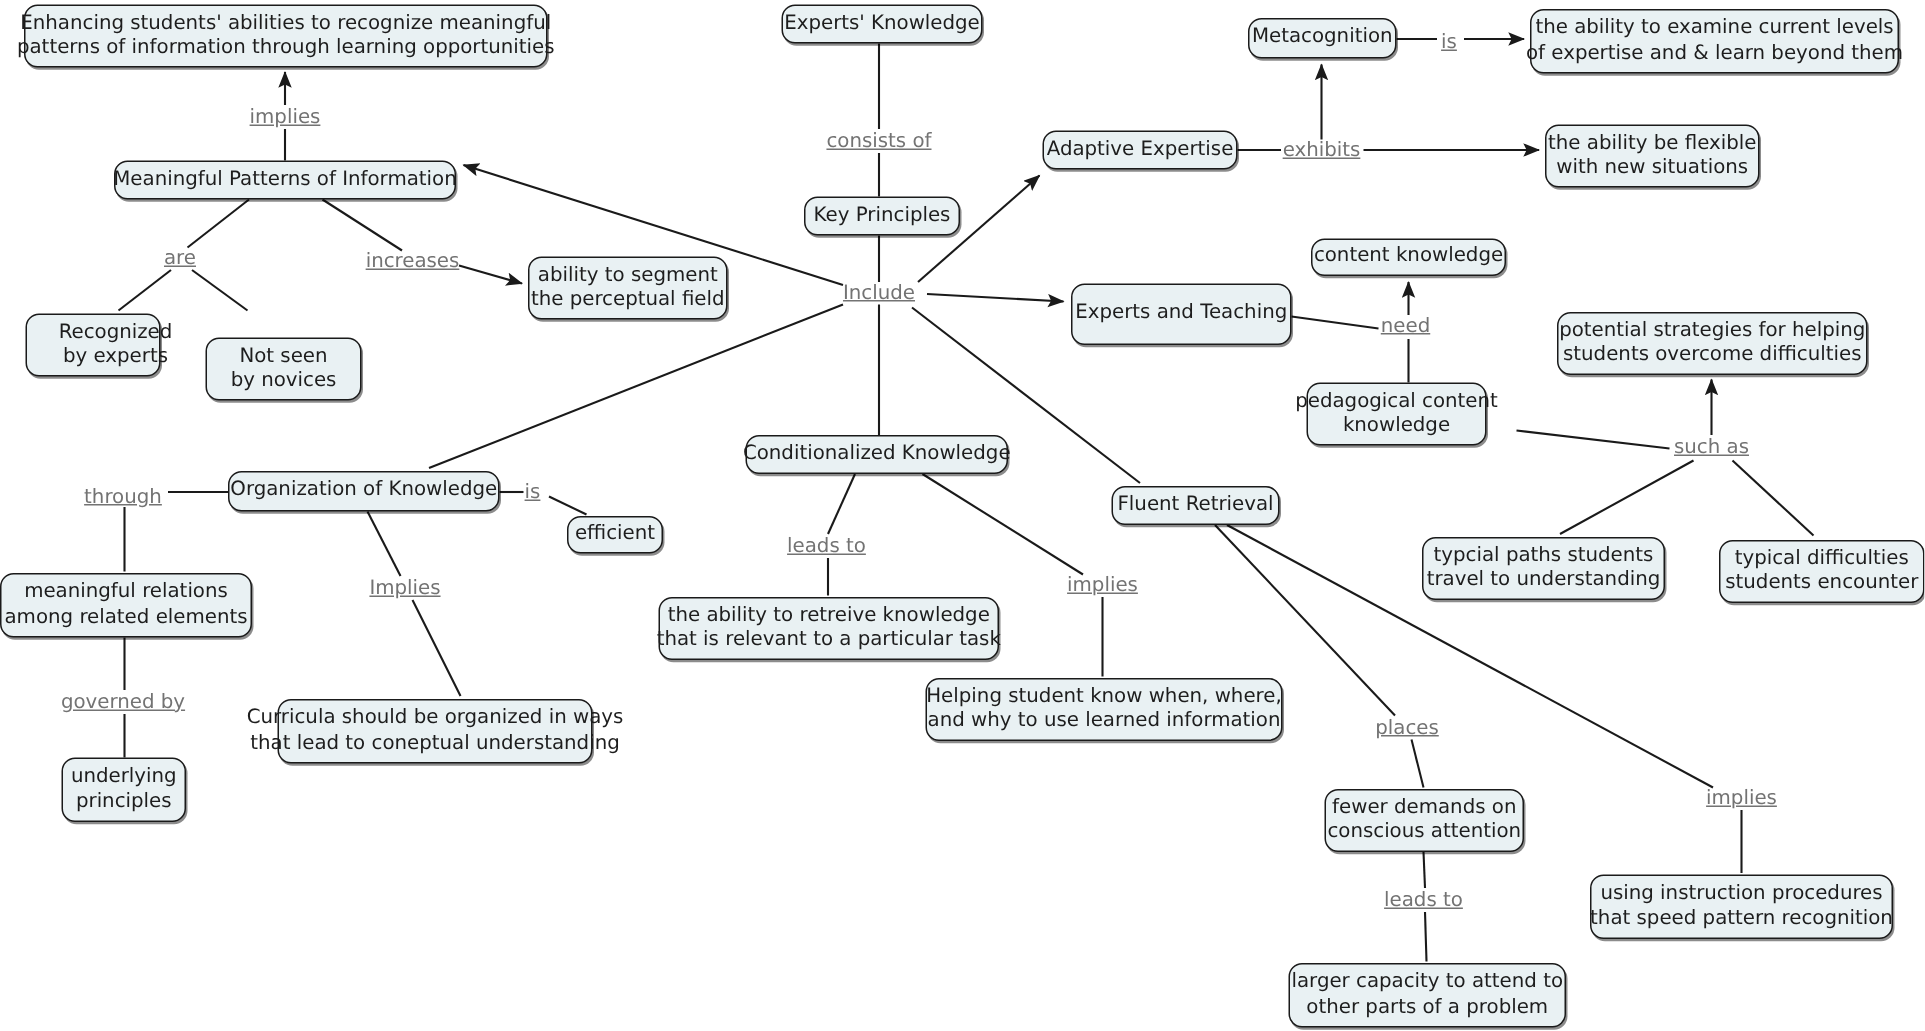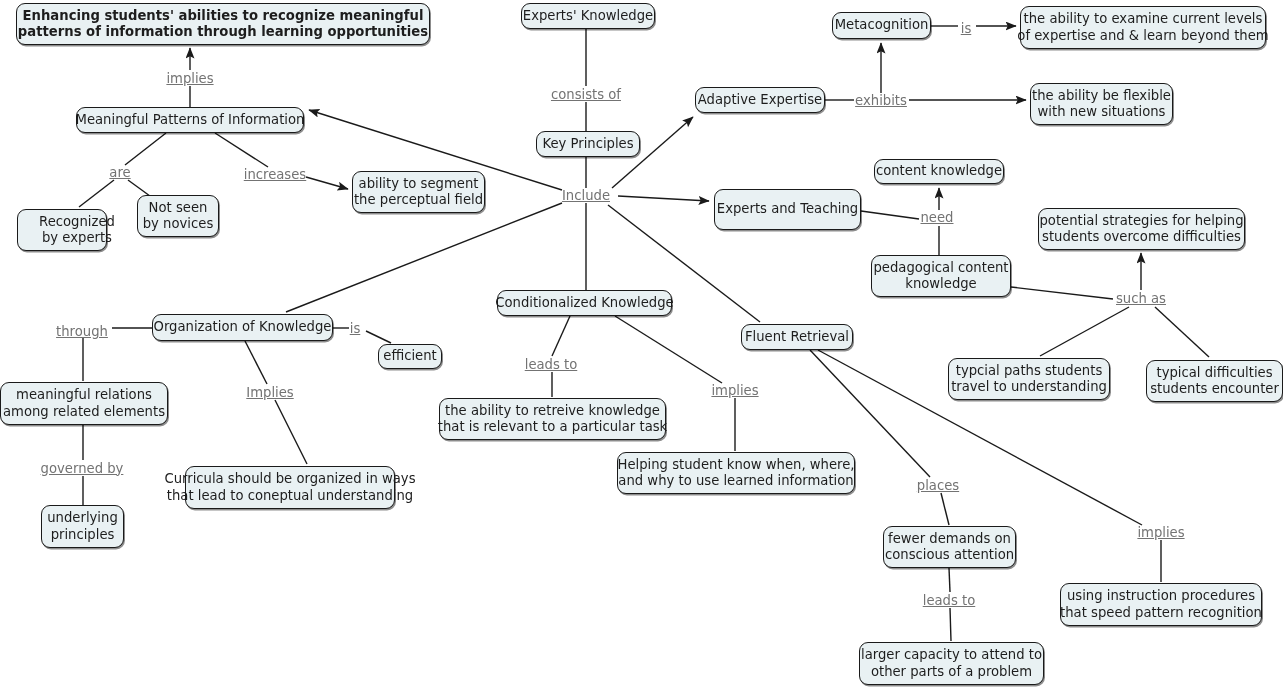--- a/index.html
+++ b/index.html
@@ -105,42 +105,42 @@
         <line x1="735" y1="398" x2="735" y2="451" stroke="#1a1a1a" stroke-width="1.4"></line>
         <line x1="810" y1="350" x2="930" y2="477" stroke="#1a1a1a" stroke-width="1.4"></line>
         <line x1="941" y1="493" x2="949" y2="525" stroke="#1a1a1a" stroke-width="1.4"></line>
         <line x1="949" y1="568" x2="950" y2="592" stroke="#1a1a1a" stroke-width="1.4"></line>
         <line x1="950" y1="608" x2="951" y2="641" stroke="#1a1a1a" stroke-width="1.4"></line>
         <line x1="818" y1="350" x2="1142" y2="525" stroke="#1a1a1a" stroke-width="1.4"></line>
         <line x1="1161" y1="540" x2="1161" y2="582" stroke="#1a1a1a" stroke-width="1.4"></line>
       </g>
   </svg>
   <div id="nodes-group">
-      <div class="node" style="left: 16px; top: 3px; width: 414px; height: 42px; font-weight: bold;">Enhancing students' abilities to recognize meaningful
+      <div class="node" style="left: 16px; top: 3px; width: 349px; height: 42px;">Enhancing students' abilities to recognize meaningful
 patterns of information through learning opportunities</div>
       <div class="node" style="left: 521px; top: 3px; width: 134px; height: 26px;">Experts' Knowledge</div>
       <div class="node" style="left: 832px; top: 12px; width: 99px; height: 27px;">Metacognition</div>
       <div class="node" style="left: 1020px; top: 6px; width: 246px; height: 43px;">the ability to examine current levels
 of expertise and &amp; learn beyond them</div>
       <div class="node" style="left: 695px; top: 87px; width: 130px; height: 26px;">Adaptive Expertise</div>
       <div class="node" style="left: 1030px; top: 83px; width: 143px; height: 42px;">the ability be flexible
 with new situations</div>
       <div class="node" style="left: 76px; top: 107px; width: 228px; height: 26px;">Meaningful Patterns of Information</div>
       <div class="node" style="left: 536px; top: 131px; width: 104px; height: 26px;">Key Principles</div>
       <div class="node" style="left: 874px; top: 159px; width: 130px; height: 25px;">content knowledge</div>
       <div class="node" style="left: 352px; top: 171px; width: 133px; height: 42px;">ability to segment
 the perceptual field</div>
       <div class="node" style="left: 714px; top: 189px; width: 147px; height: 41px;">Experts and Teaching</div>
       <div class="node" style="left: 1038px; top: 208px; width: 207px; height: 42px;">potential strategies for helping
 students overcome difficulties</div>
       <div class="node" style="left: 17px; top: 209px; width: 90px; height: 42px; padding-left: 39px;">Recognized
 by experts</div>
-      <div class="node" style="left: 137px; top: 195px; width: 82px; height: 42px;">Not seen
+      <div class="node" style="left: 137px; top: 225px; width: 104px; height: 42px;">Not seen
 by novices</div>
-      <div class="node" style="left: 871px; top: 255px; width: 140px; height: 42px;">pedagogical content
+      <div class="node" style="left: 871px; top: 255px; width: 120px; height: 42px;">pedagogical content
 knowledge</div>
       <div class="node" style="left: 497px; top: 290px; width: 175px; height: 26px;">Conditionalized Knowledge</div>
       <div class="node" style="left: 152px; top: 314px; width: 181px; height: 27px; text-align: center;">Organization of Knowledge</div>
       <div class="node" style="left: 741px; top: 324px; width: 112px; height: 26px;">Fluent Retrieval</div>
       <div class="node" style="left: 378px; top: 344px; width: 64px; height: 25px;">efficient</div>
       <div class="node" style="left: 948px; top: 358px; width: 162px; height: 42px;">typcial paths students
 travel to understanding</div>
       <div class="node" style="left: 1146px; top: 360px; width: 137px; height: 42px;">typical difficulties
 students encounter</div>
       <div class="node" style="left: 0px; top: 382px; width: 168px; height: 43px;">meaningful relations

